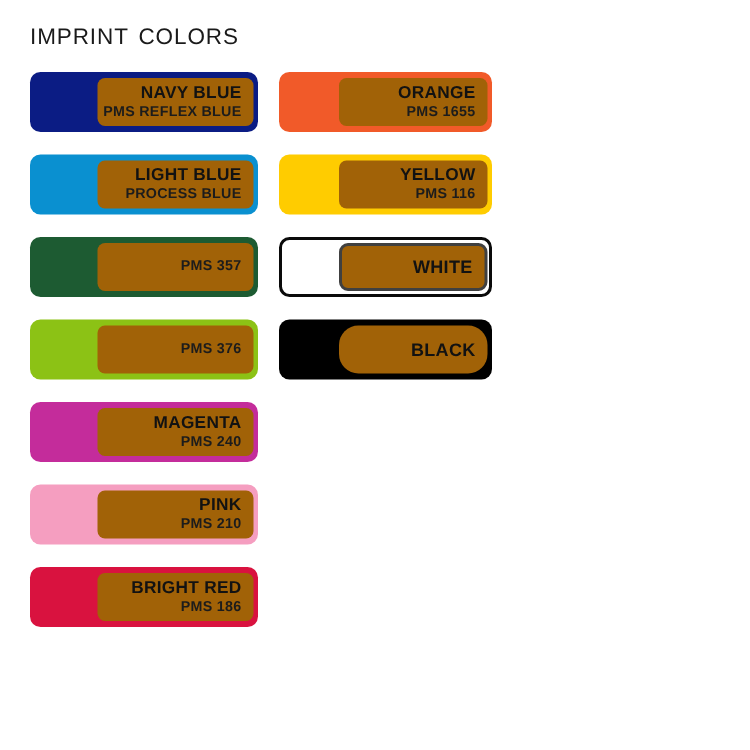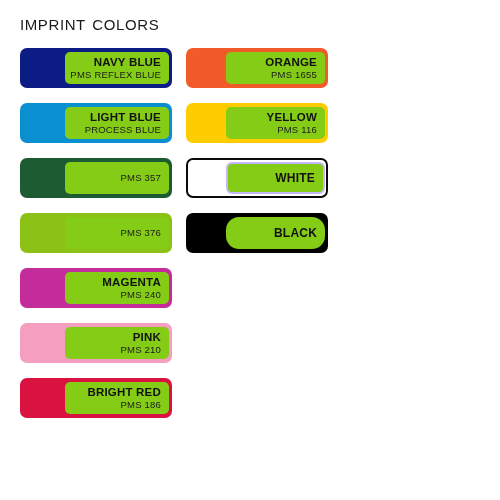--- a/index.html
+++ b/index.html
@@ -60,21 +60,21 @@
     box-sizing: border-box;
   }
 
   
   .swatch .label-card {
     position: absolute;
     top: 4px;
     bottom: 4px;
     right: 3px;
     left: 45px;
-    background: #84cc16;
+    background: #a16207;
     border-radius: 5px;
     box-sizing: border-box;
     display: flex;
     flex-direction: column;
     align-items: flex-end;
     justify-content: center;
     padding: 0 8px 0 6px;
     overflow: hidden;
   }
   .swatch-column.right .swatch .label-card { left: 40px; }
@@ -82,37 +82,37 @@
   .label-card .name {
     font-size: 11.5px;
     font-weight: bold;
     color: #121212;
     letter-spacing: 0.2px;
     line-height: 13px;
     white-space: nowrap;
   }
   .label-card .pms {
     font-size: 9.5px;
-    font-weight: 400;
+    font-weight: 700;
     color: #1c1c1c;
     letter-spacing: 0.2px;
     line-height: 12px;
     white-space: nowrap;
   }
   .label-card.no-pms { justify-content: center; border-radius: 13px; }
   .label-card.no-pms .name { font-size: 12px; }
   .label-card .pms:empty { display: none; }
 
   
   .swatch.outlined .plate {
     border: 2px solid #0a0a0a;
     background: #ffffff;
   }
   .swatch.outlined .label-card {
-    border: 2px solid #c4b5fd;
+    border: 2px solid #404040;
     border-radius: 6px;
   }
 </style>
 </head>
 <body>
 
 <div class="page-title">Imprint Colors</div>
 
 <div class="swatch-column left" id="col-left">
     <div class="swatch">

